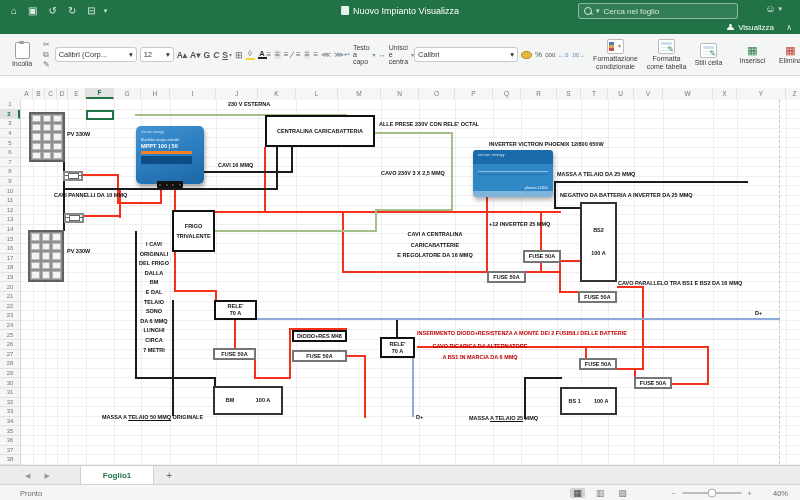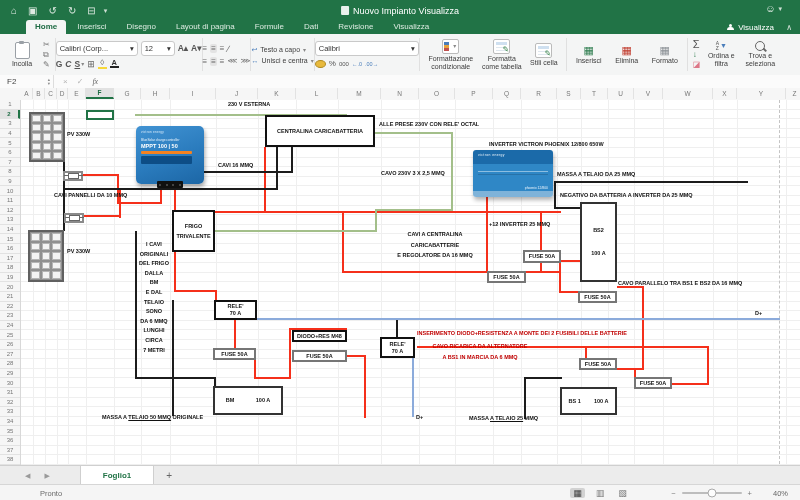--- a/index.html
+++ b/index.html
@@ -27,21 +27,21 @@
   .collapse{position:absolute;right:8px;bottom:2px;color:#d7e4db;font-size:8px;}
   
   .ribbon{position:absolute;left:0;top:34px;width:800px;height:41px;background:#f4f5f5;border-bottom:1px solid #d9d9d9;display:flex;align-items:stretch;font-size:7px;color:#3c3c3c;}
   .rgroup{display:flex;align-items:center;padding:0 5px;gap:4px;}
   .rsep{width:1px;background:#e0e0e0;margin:4px 0;}
   .bigbtn{display:flex;flex-direction:column;align-items:center;justify-content:center;gap:1px;min-width:34px;text-align:center;line-height:1.1;cursor:default;}
   .clip{width:13px;height:15px;border:1px solid #9aa0a6;border-radius:2px;background:#fff;position:relative;}
   .clip::before{content:'';position:absolute;top:-2px;left:3px;width:5px;height:3px;background:#9aa0a6;border-radius:1px;}
   .mini-col{display:flex;flex-direction:column;justify-content:center;gap:1px;}
   .mini{font-size:8px;color:#777;line-height:9px;cursor:default;}
-  .two-rows{display:flex;flex-direction:column;justify-content:center;gap:3px;}
+  .two-rows{display:flex;flex-direction:row;justify-content:center;gap:3px;}
   .rrow{display:flex;align-items:center;gap:3px;}
   .sel{border:1px solid #c9c9c9;border-radius:3px;background:#fff;height:13px;display:flex;align-items:center;justify-content:space-between;padding:0 3px;font-size:7.5px;color:#333;gap:3px;cursor:default;}
   .sbtn{font-size:8px;color:#555;cursor:default;display:flex;align-items:center;gap:1px;}
   .sbtn b{font-size:8.5px;}
   .sbtn .crt{font-size:6px;color:#888;}
   .glyph{font-size:9px;color:#666;cursor:default;}
   .fillic{display:inline-flex;flex-direction:column;align-items:center;line-height:1;cursor:default;}
   .fillic .g{font-size:8px;color:#666;}
   .fillic .bar{width:9px;height:2px;margin-top:0px;}
   .bar-y{background:#f7d83a;}.bar-k{background:#222;}
@@ -102,21 +102,21 @@
   .inverter{position:absolute;left:473px;top:150px;width:80px;height:47px;border-radius:3px;background:linear-gradient(#1b6aa9 0 30%,#2f87c6 30% 88%,#7fb3d9 88%);box-shadow:1px 3px 4px rgba(0,0,0,.3);padding:3px 5px;box-sizing:border-box;color:#fff;overflow:hidden;}
   .inverter .vlogo{font-size:3.4px;color:#eef6fc;letter-spacing:.4px;}
   .inverter .groove{margin-top:14px;border-top:1px solid rgba(255,255,255,.45);border-bottom:1px solid rgba(0,0,0,.15);height:2px;}
   .inverter .model{position:absolute;right:5px;bottom:7px;font-size:3.4px;color:#eaf4fd;}
   
   .sheettabs{position:absolute;left:0;top:465px;width:800px;height:19px;background:#ececec;border-top:1px solid #cfcfcf;display:flex;align-items:stretch;}
   .tab-arrows{display:flex;align-items:center;gap:14px;margin-left:25px;color:#9a9a9a;font-size:7px;}
   .wstab{margin-left:30px;background:#fff;border-left:1px solid #cfcfcf;border-right:1px solid #cfcfcf;display:flex;align-items:center;padding:0 22px;font-size:8px;font-weight:bold;color:#217346;}
   .addtab{display:flex;align-items:center;padding:0 12px;color:#666;font-size:10px;}
   .statusbar{position:absolute;left:0;top:484px;width:800px;height:16px;background:#f5f5f5;border-top:1px solid #d6d6d6;display:flex;align-items:center;font-size:7.5px;color:#6b6b6b;}
-  .ready{margin-left:40px;}
+  .ready{margin-left:20px;}
   .viewicons{position:absolute;right:170px;display:flex;gap:8px;align-items:center;}
   .vic{font-size:9px;color:#777;padding:0px 3px;border-radius:2px;cursor:default;}
   .vic.on{background:#d2d2d2;color:#444;}
   .zoomer{position:absolute;right:48px;display:flex;align-items:center;gap:6px;color:#777;}
   .ztrack{width:60px;height:2px;background:#bdbdbd;border-radius:1px;position:relative;}
   .zknob{position:absolute;left:50%;top:50%;transform:translate(-50%,-50%);width:7px;height:7px;border-radius:50%;background:#fdfdfd;border:1px solid #aaa;}
   .zpct{position:absolute;right:12px;color:#666;}
 </style>
 </head>
 <body>
@@ -127,37 +127,32 @@
     <span class="tb-ic">⌂</span>
     <span class="tb-ic">▣</span>
     <span class="tb-ic">↺</span>
     <span class="tb-ic">↻</span>
     <span class="tb-ic">⊟</span>
     <span class="tb-caret">▾</span>
     <span class="tb-title">
       <span class="doc-ic"></span>
       <span>Nuovo Impianto Visualizza</span>
     </span>
+    <span class="searchbox">
+      <span class="mag"></span>
+      <span class="tb-caret" style="margin:0">▾</span>
+      <span>Cerca nel foglio</span>
+    </span>
     <span class="smiley">
       <span>☺</span>
       <span class="tb-caret" style="margin:0">▾</span>
     </span>
   </div>
 
   <div class="tabrow">
-    <div id="ribbon-tabs">
-        <div class="rtab on">Home</div>
-        <div class="rtab">Inserisci</div>
-        <div class="rtab">Disegno</div>
-        <div class="rtab">Layout di pagina</div>
-        <div class="rtab">Formule</div>
-        <div class="rtab">Dati</div>
-        <div class="rtab">Revisione</div>
-        <div class="rtab">Visualizza</div>
-      </div>
     <span class="share">
       <span class="person"></span>
       <span>Visualizza</span>
     </span>
     <span class="collapse">∧</span>
   </div>
 
   <div class="ribbon">
     <div class="rgroup">
       <div class="bigbtn">
@@ -302,33 +297,20 @@
         </span>
         <span>Ordina e filtra</span>
       </div>
       <div class="bigbtn" style="width:36px">
         <span class="magl"></span>
         <span>Trova e seleziona</span>
       </div>
     </div>
   </div>
 
-  <div class="fbar">
-    <div class="namebox">
-      <span>F2</span>
-      <span class="stepper">
-          <span>▴</span>
-          <span>▾</span>
-        </span>
-    </div>
-    <span class="fic">×</span>
-    <span class="fic">✓</span>
-    <span class="fic fx">fx</span>
-    <div style="flex:1;height:100%"></div>
-  </div>
 
   <div class="corner"></div>
   <div class="colheadbar" id="colhead">
       <div class="colcell" style="left: 21px; width: 12px;">A</div>
       <div class="colcell" style="left: 33px; width: 12px;">B</div>
       <div class="colcell" style="left: 45px; width: 12px;">C</div>
       <div class="colcell" style="left: 57px; width: 11px;">D</div>
       <div class="colcell" style="left: 68px; width: 18px;">E</div>
       <div class="colcell selhdr" style="left: 86px; width: 28px;">F</div>
       <div class="colcell" style="left: 114px; width: 27px;">G</div>

